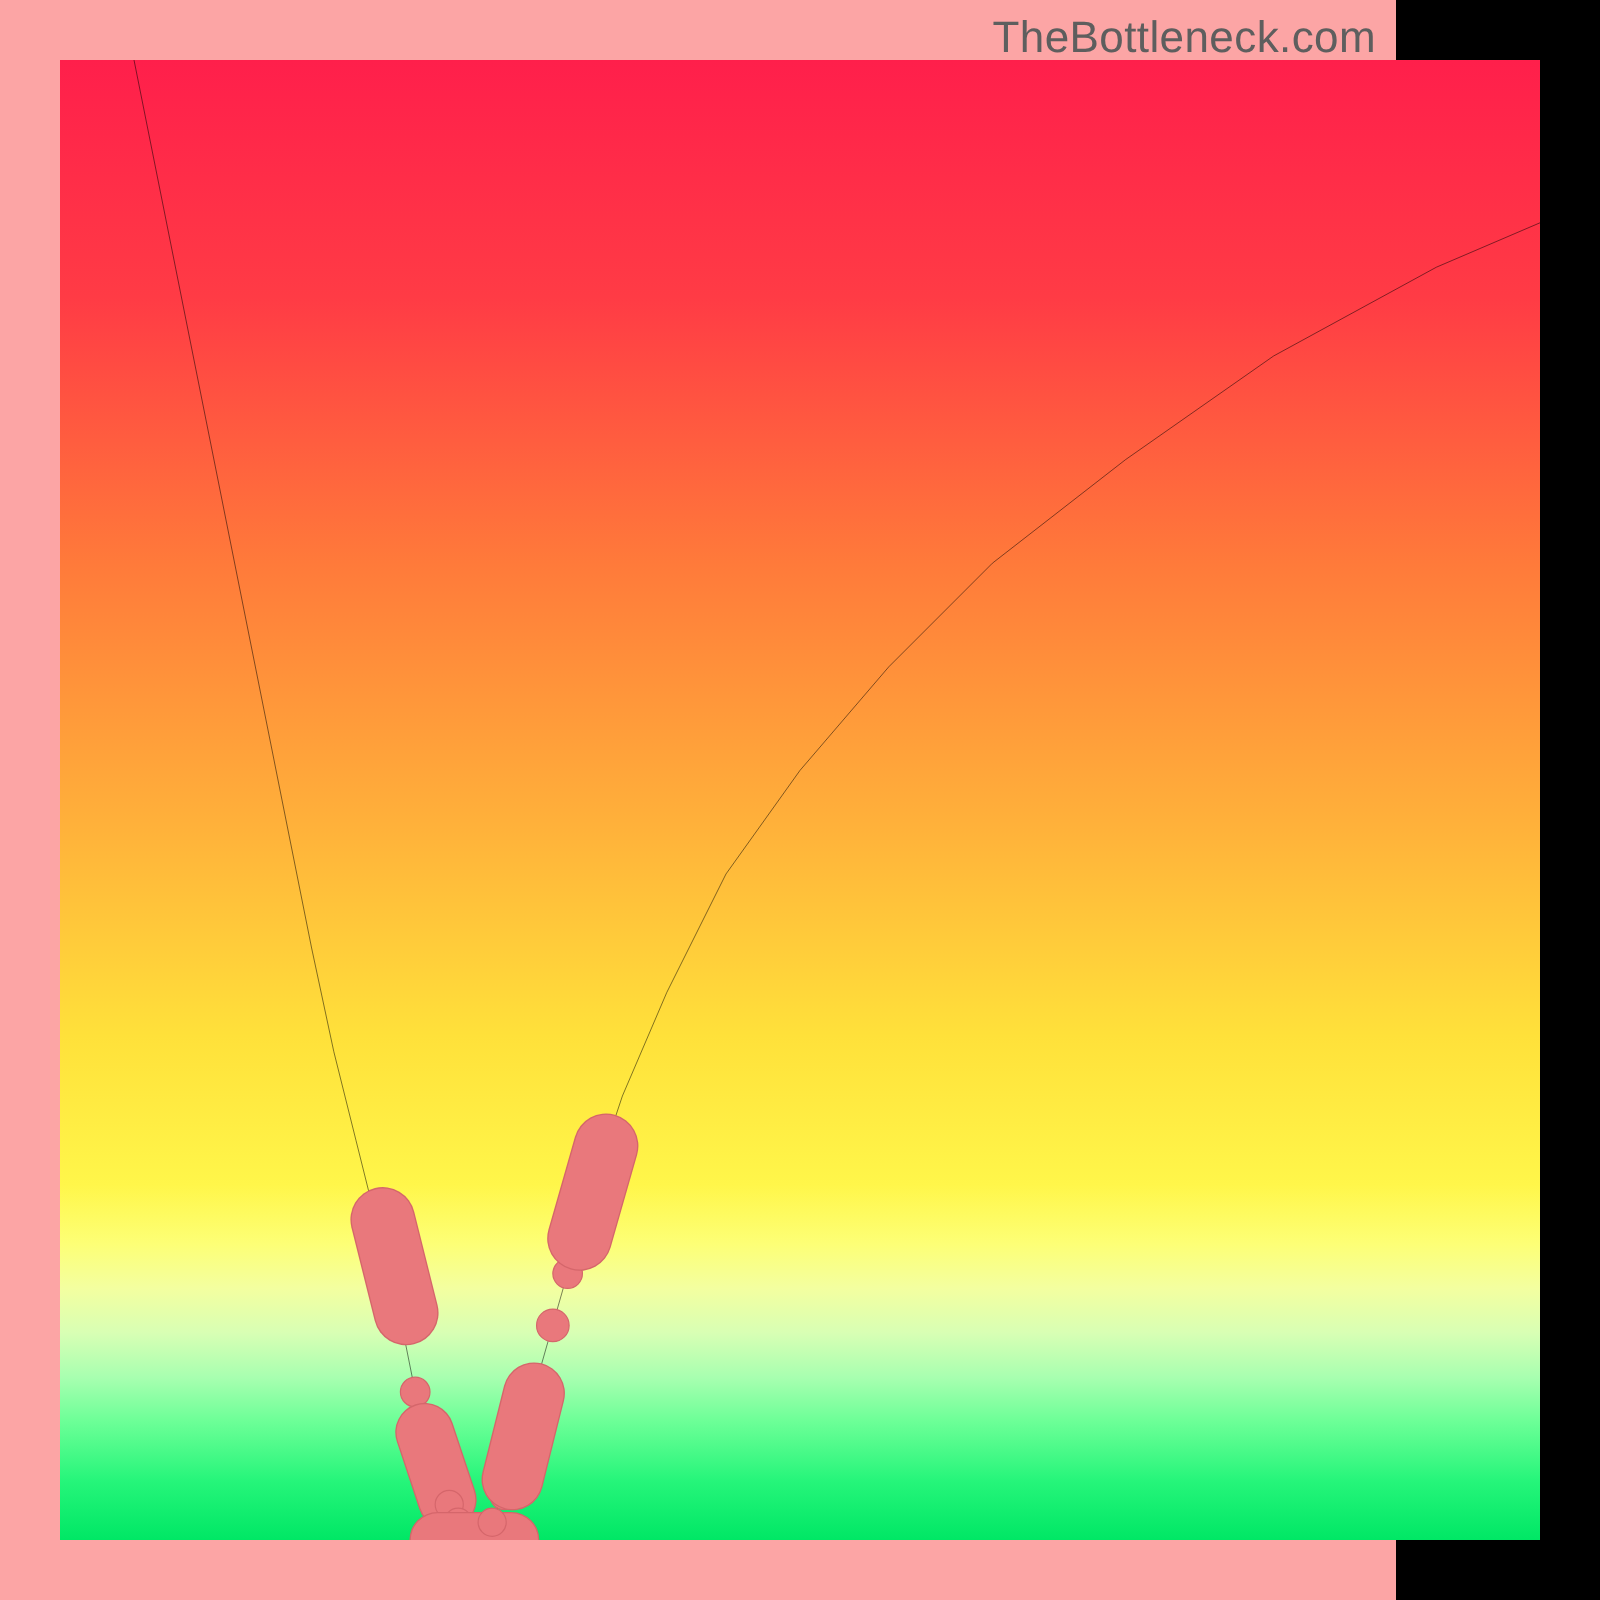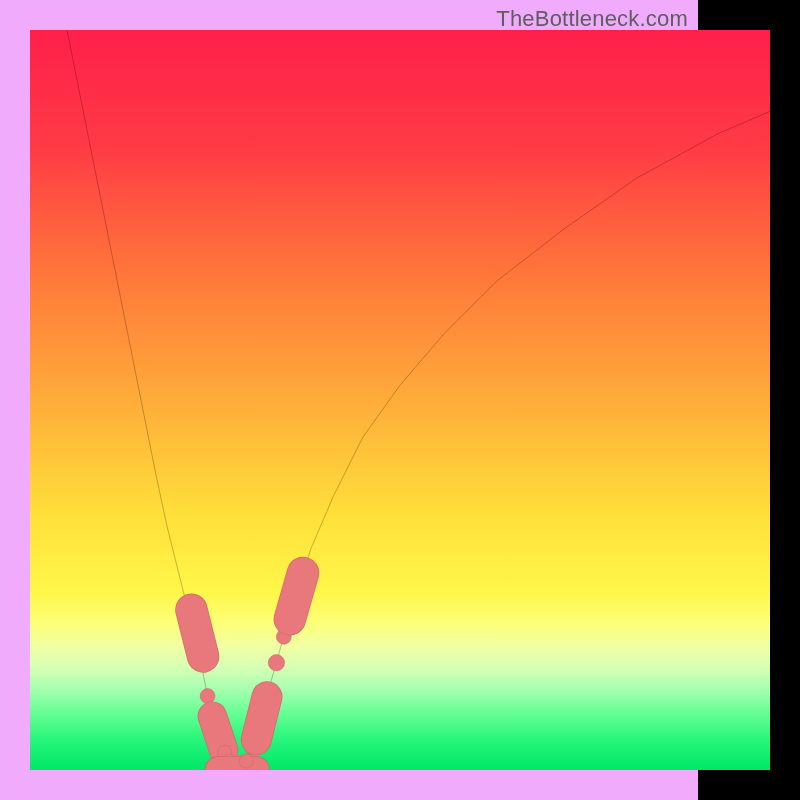--- a/index.html
+++ b/index.html
@@ -7,21 +7,21 @@
     padding: 0;
     width: 800px;
     height: 800px;
     background: #000;
     overflow: hidden;
   }
   .stage {
     position: relative;
     width: 698px;
     height: 800px;
-    background: #f0abfc;
+    background: #fca5a5;
   }
   .plot {
     position: absolute;
     left: 30px;
     top: 30px;
     width: 740px;
     height: 740px;
     overflow: hidden;
   }
   .gradient {

